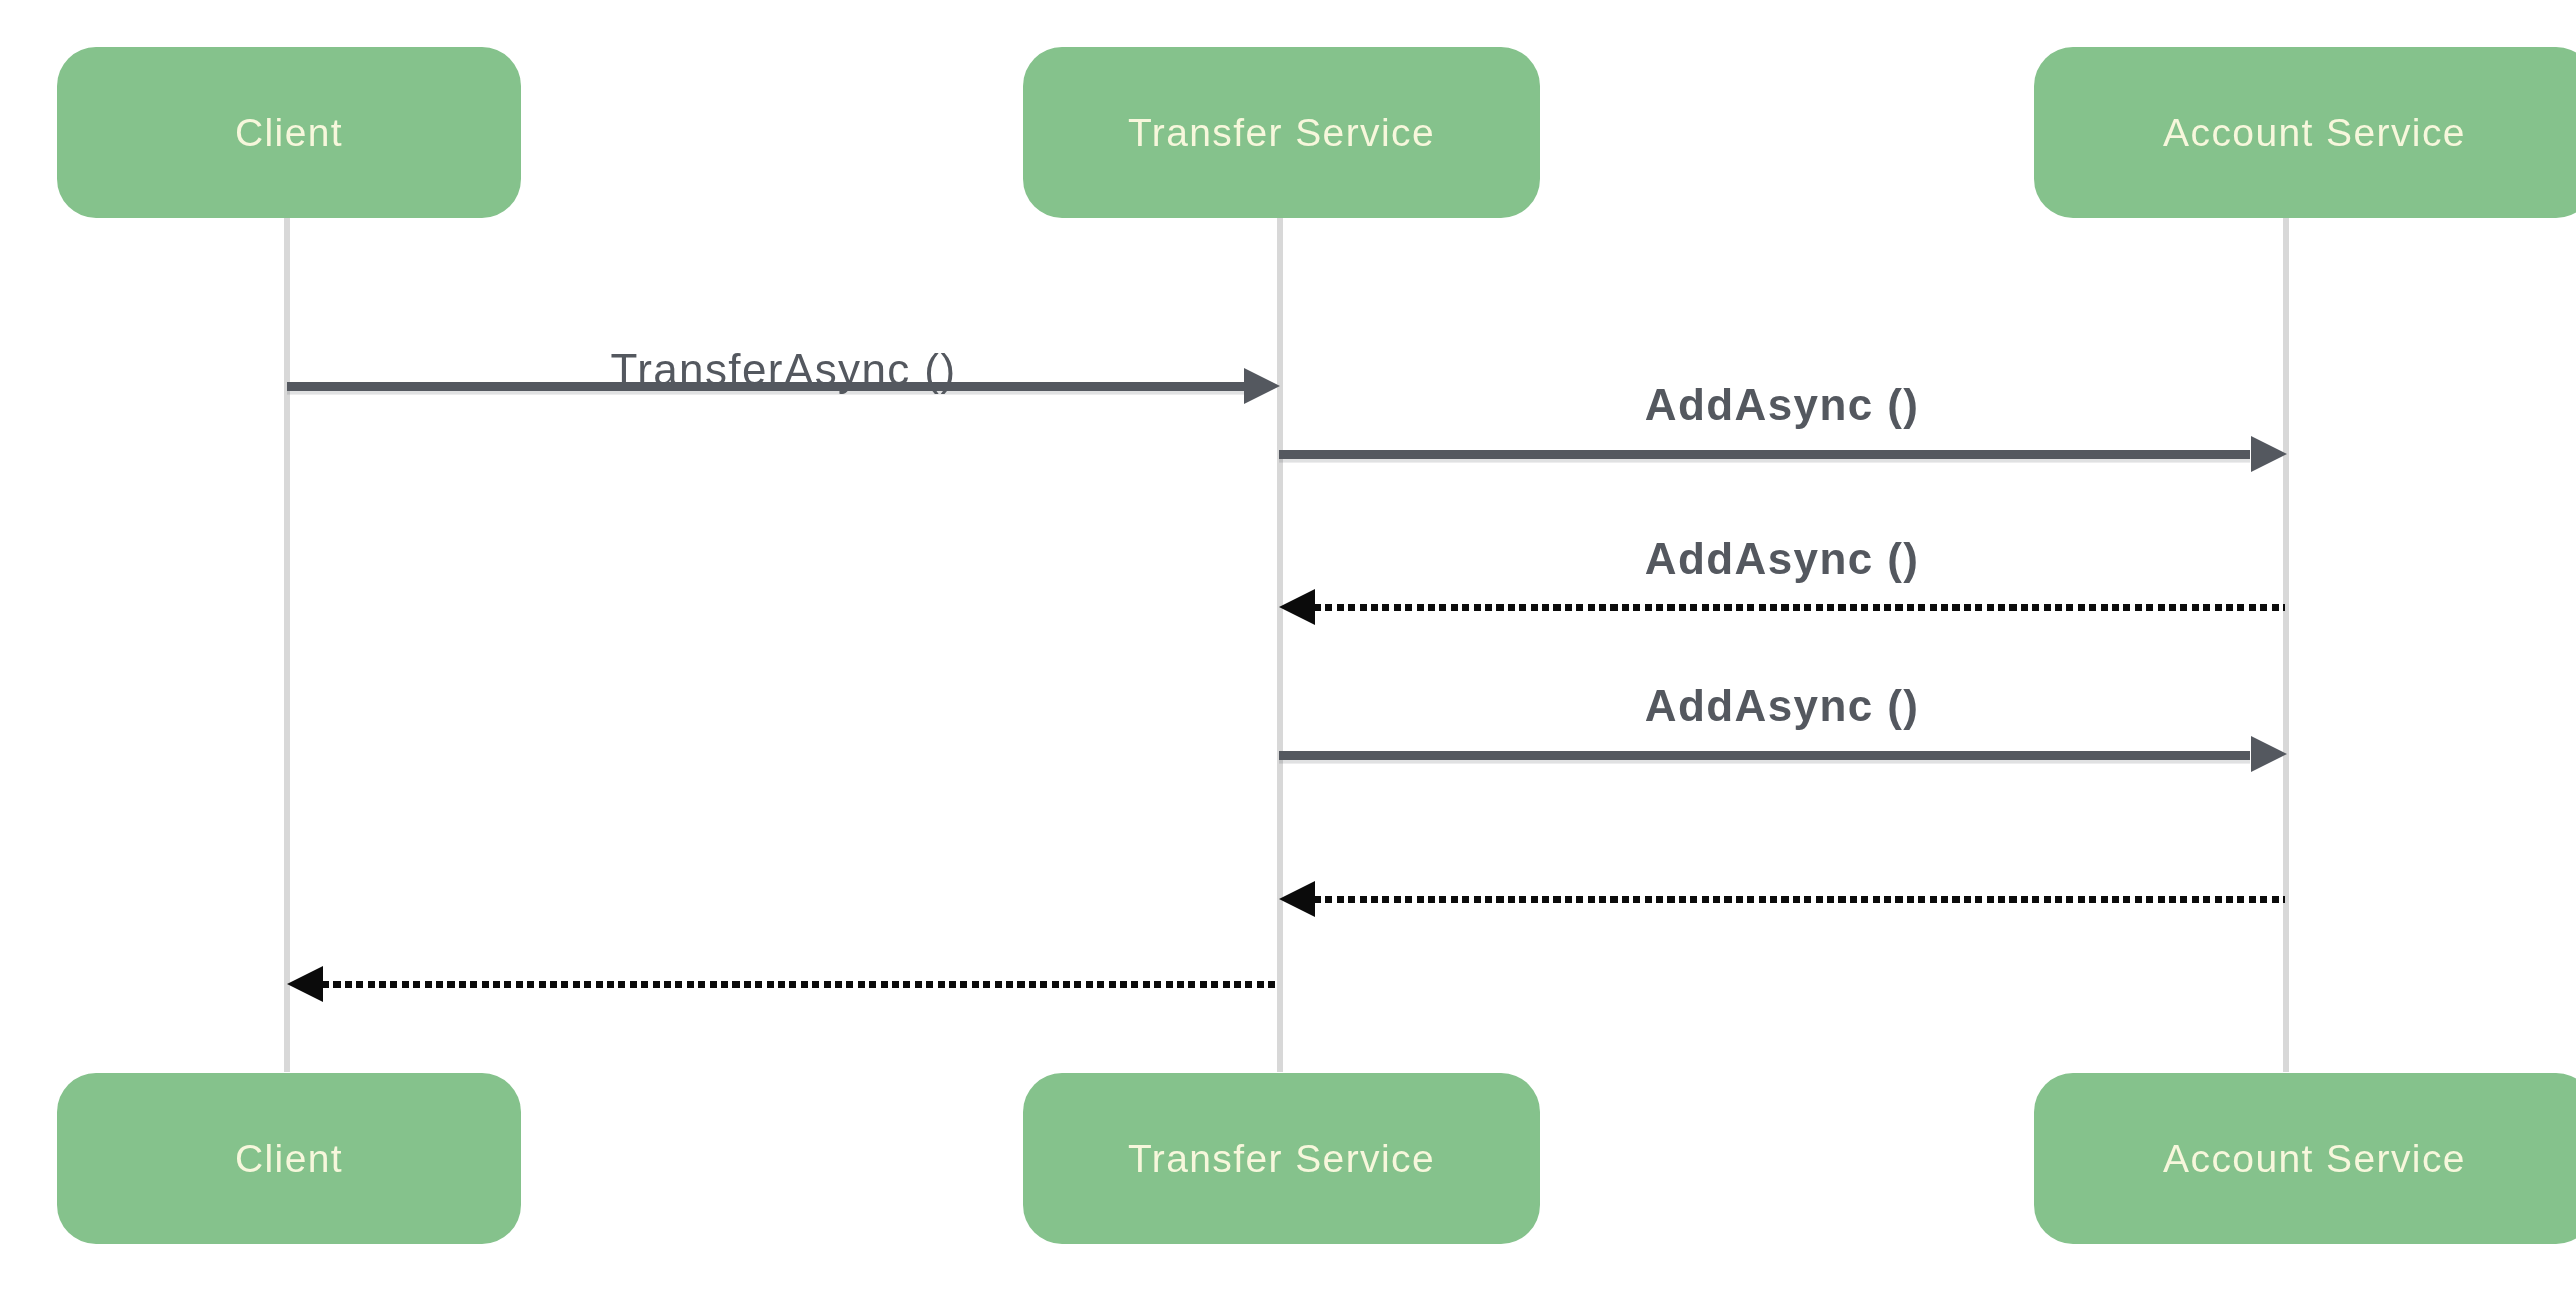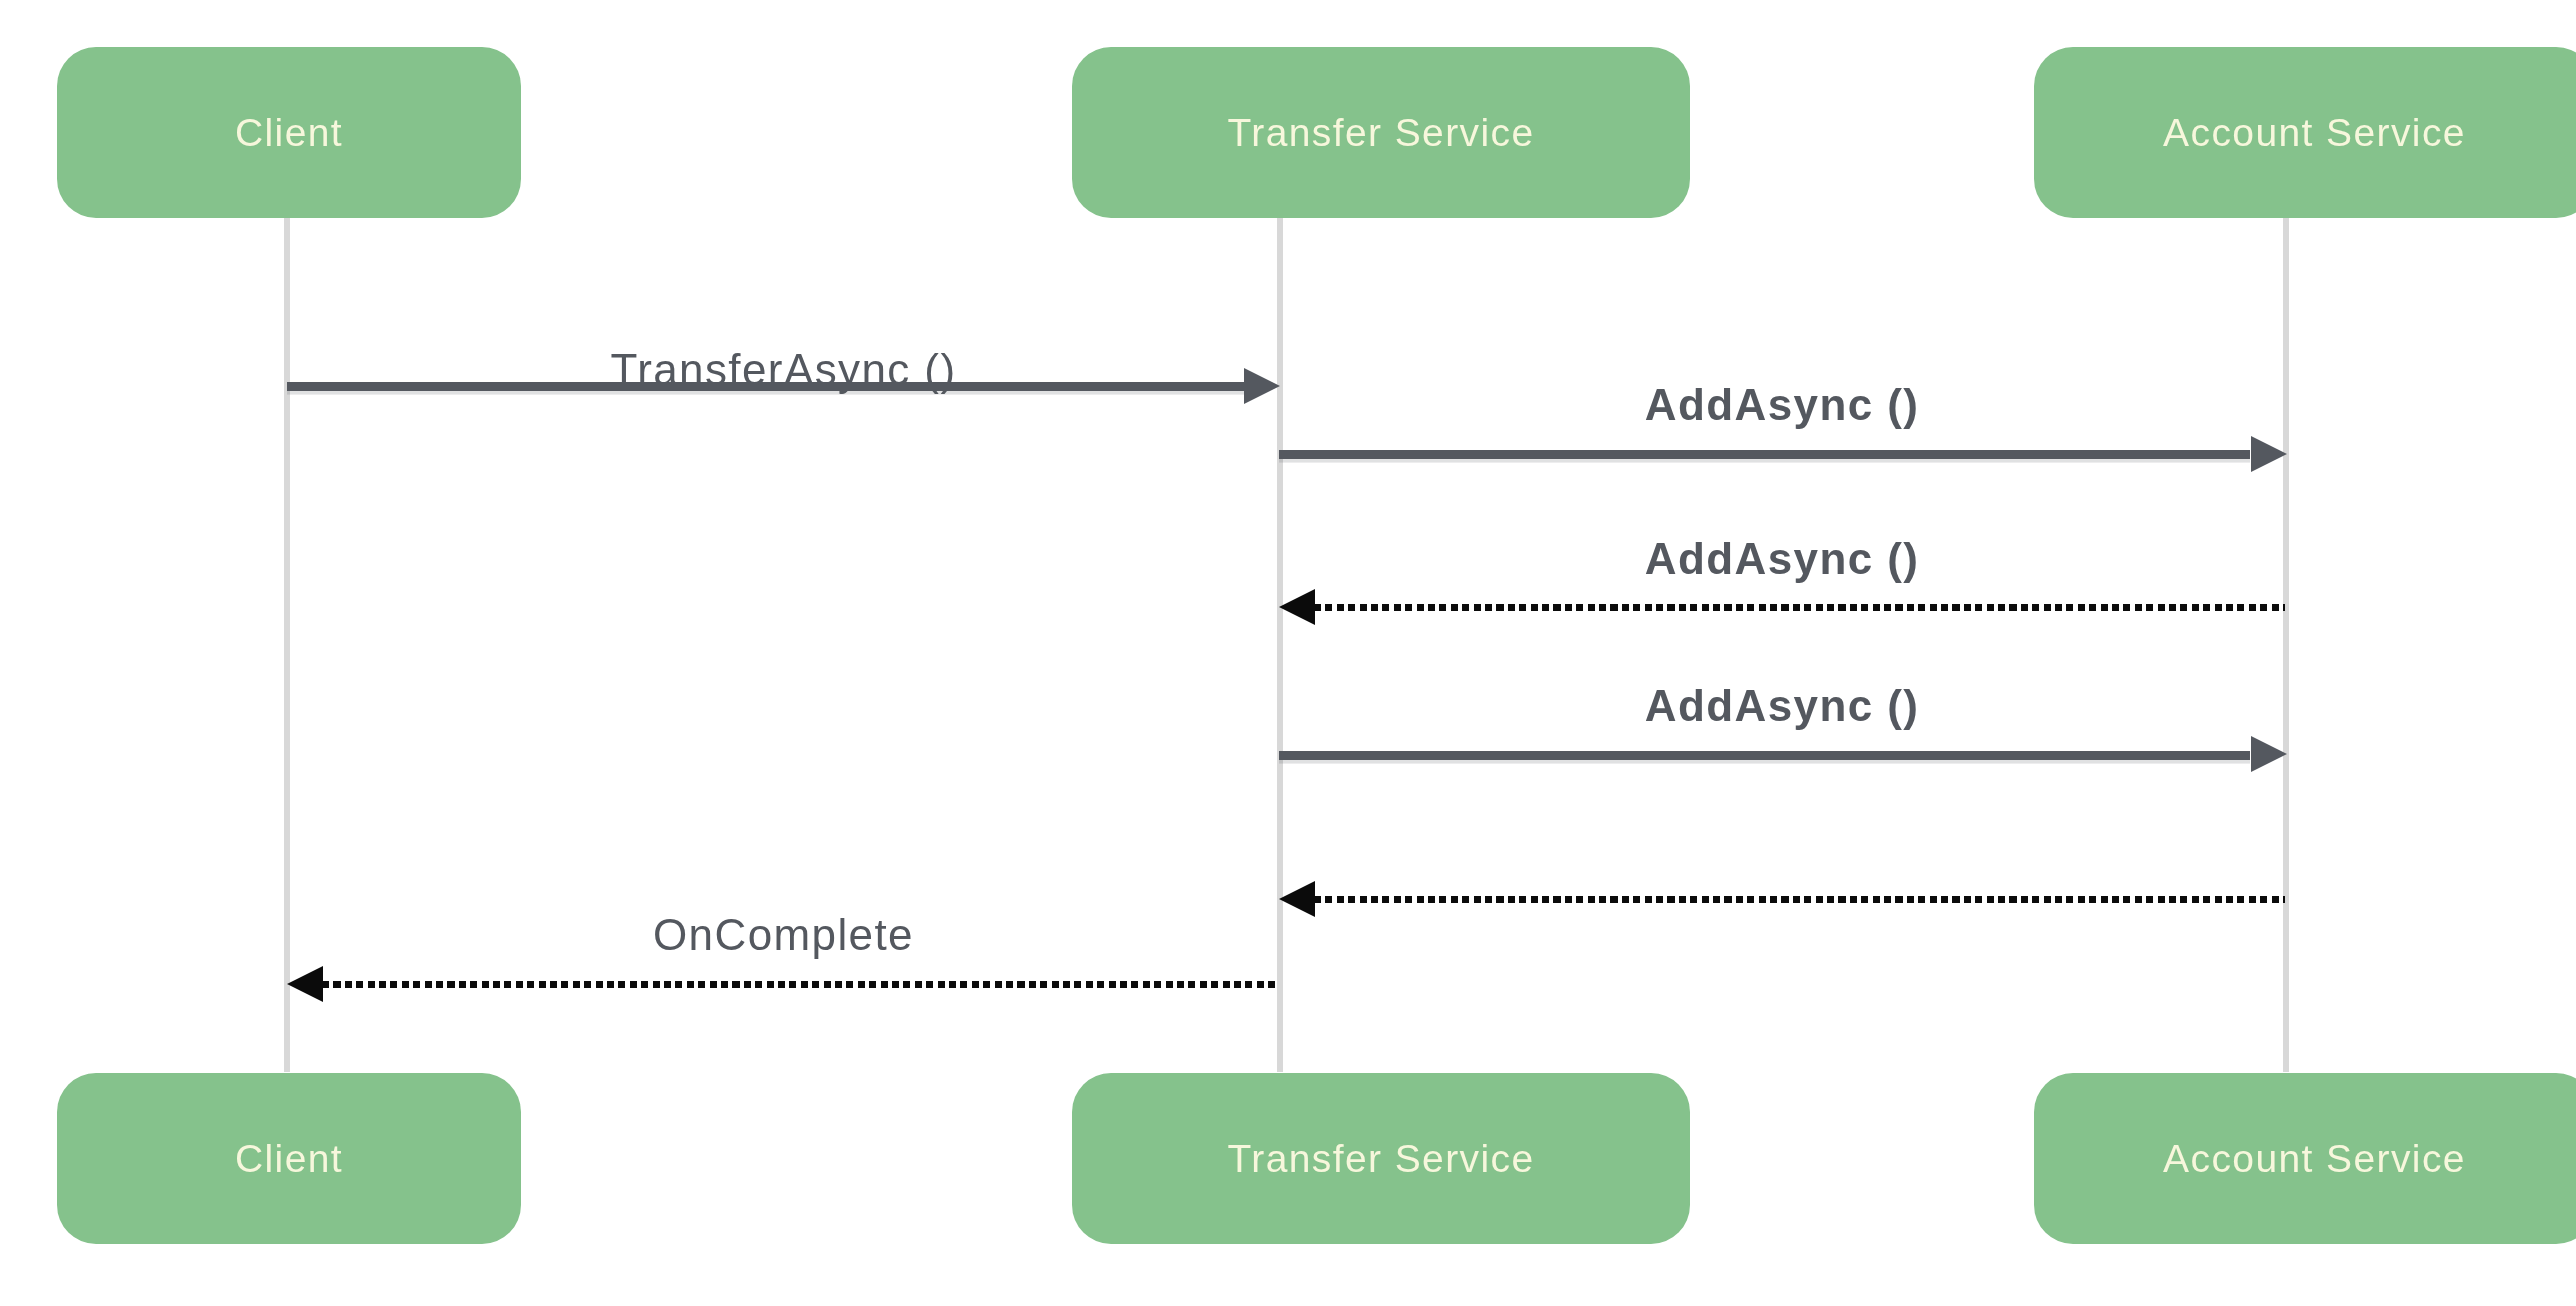--- a/index.html
+++ b/index.html
@@ -14,21 +14,21 @@
   .ll-account{left:2283px;}
   
   .pbox{
     position:absolute;height:171px;background:#85c28c;border-radius:39px;
     display:flex;align-items:center;justify-content:center;
     color:#f7f7dc;font-size:39px;letter-spacing:1.4px;white-space:nowrap;
   }
   .row-top{top:47px;}
   .row-bottom{top:1073px;}
   .p-client{left:57px;width:464px;}
-  .p-transfer{left:1072px;width:618px;}
+  .p-transfer{left:1023px;width:517px;}
   .p-account{left:2034px;width:561px;}
   
   .msg-label{
     position:absolute;color:#54585f;font-size:44px;letter-spacing:1.4px;
     text-align:center;white-space:nowrap;line-height:1;
   }
   .lbl-left{left:287px;width:993px;}
   .lbl-right{left:1279px;width:1006px;font-weight:bold;}
   .mline{position:absolute;}
   .solid{height:8.6px;background:#54585f;box-shadow:0 3.6px 0 rgba(84,88,95,0.18);}
@@ -85,18 +85,17 @@
   <div class="mline dotted m3-line"></div>
   <div class="head head-left m3-head"></div>
 
   <div class="msg-label lbl-right m4-label">AddAsync ()</div>
   <div class="mline solid m4-line"></div>
   <div class="head head-right m4-head"></div>
 
   <div class="mline dotted m5-line"></div>
   <div class="head head-left m5-head"></div>
 
-  <div class="msg-label lbl-left m6-label">OnComplete</div>
   <div class="mline dotted m6-line"></div>
   <div class="head head-left m6-head"></div>
 
 </div>
 
 
 </body></html>

